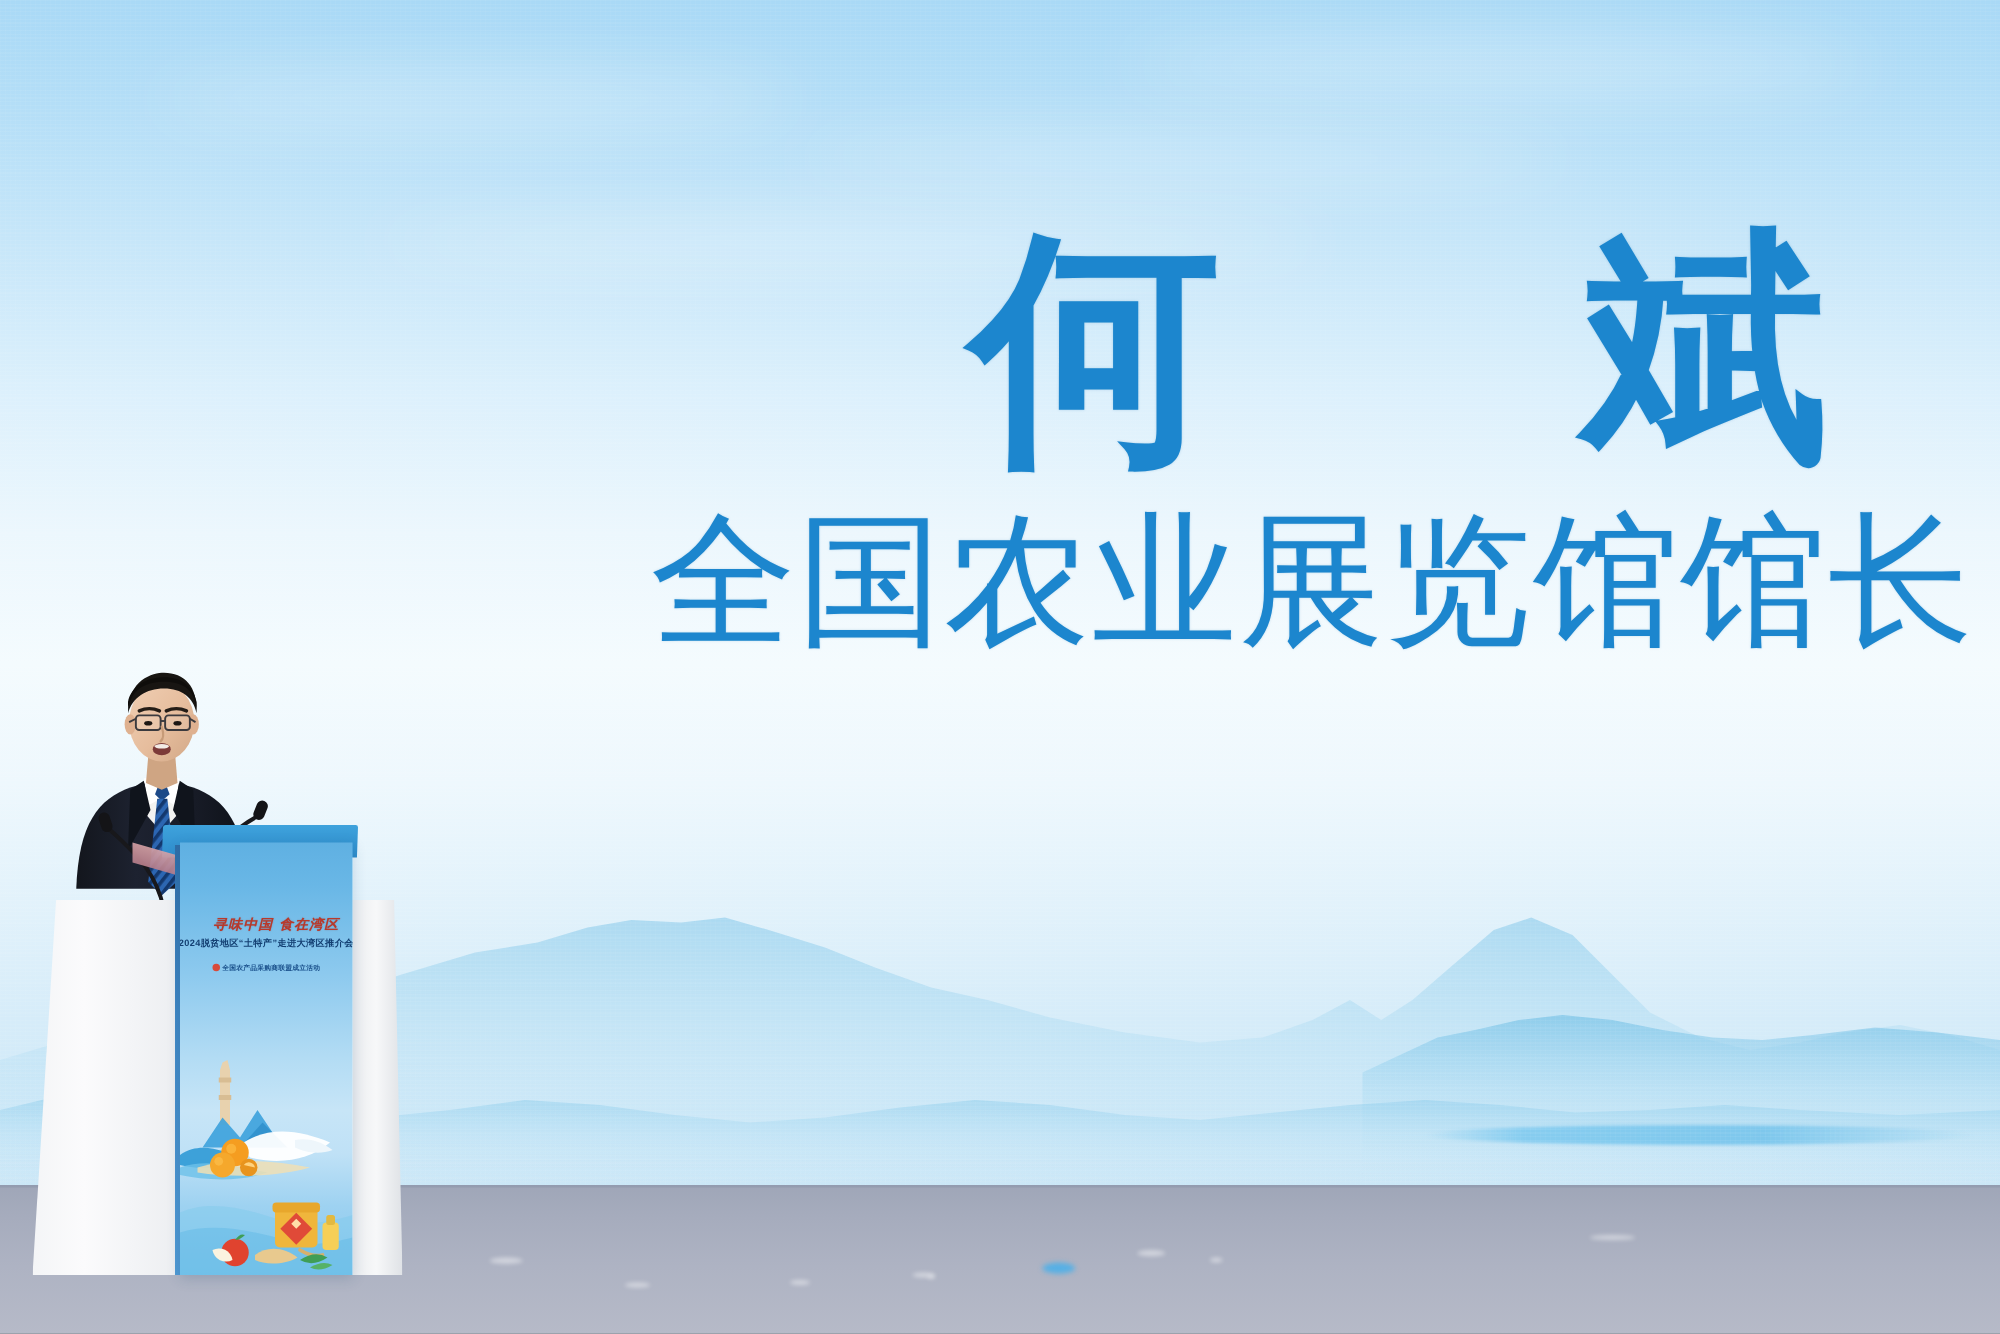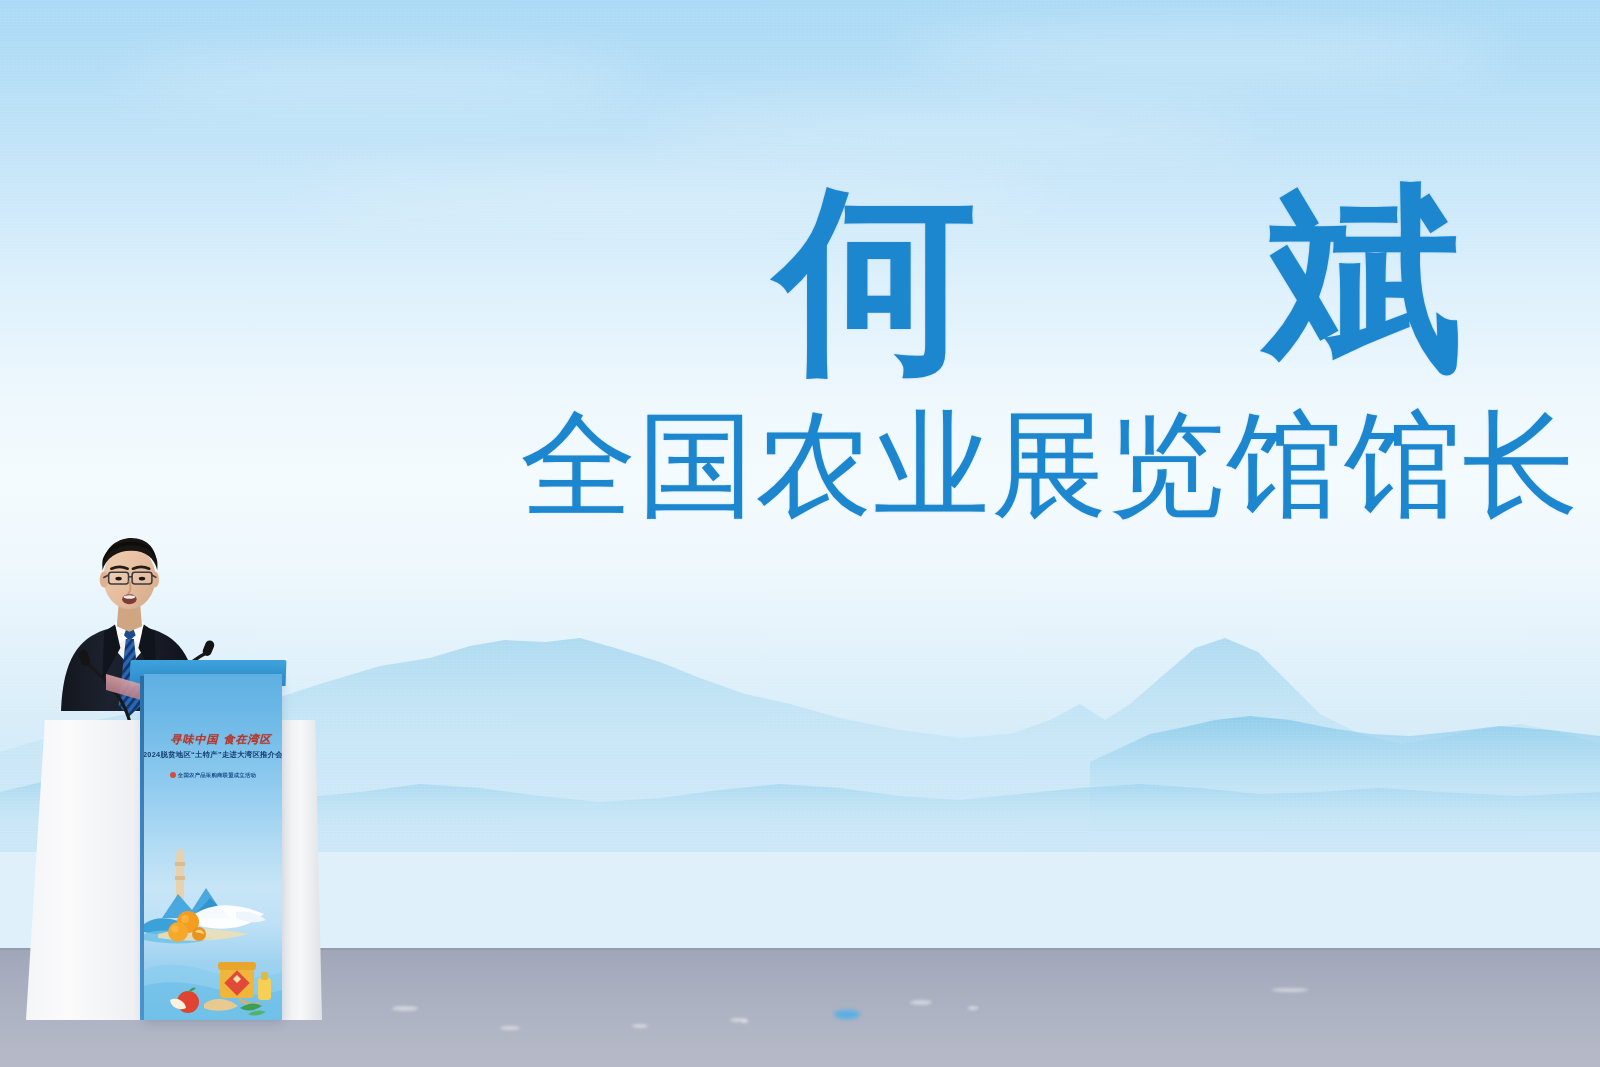--- a/index.html
+++ b/index.html
@@ -15,21 +15,21 @@
     overflow: hidden;
     font-family: "Liberation Sans", "DejaVu Sans", sans-serif;
     background: #dff0fb;
   }
 
   
   .led-screen {
     position: absolute;
     left: 0; top: 0;
     width: 1600px;
-    height: 852px;
+    height: 948px;
     background:
       linear-gradient(to bottom,
         #a9d9f6 0%,
         #b4deF7 9%,
         #c6e6f9 20%,
         #dcf0fc 33%,
         #ecf7fd 45%,
         #f4fbfe 56%,
         #eef8fd 66%,
         #e2f2fb 76%,

